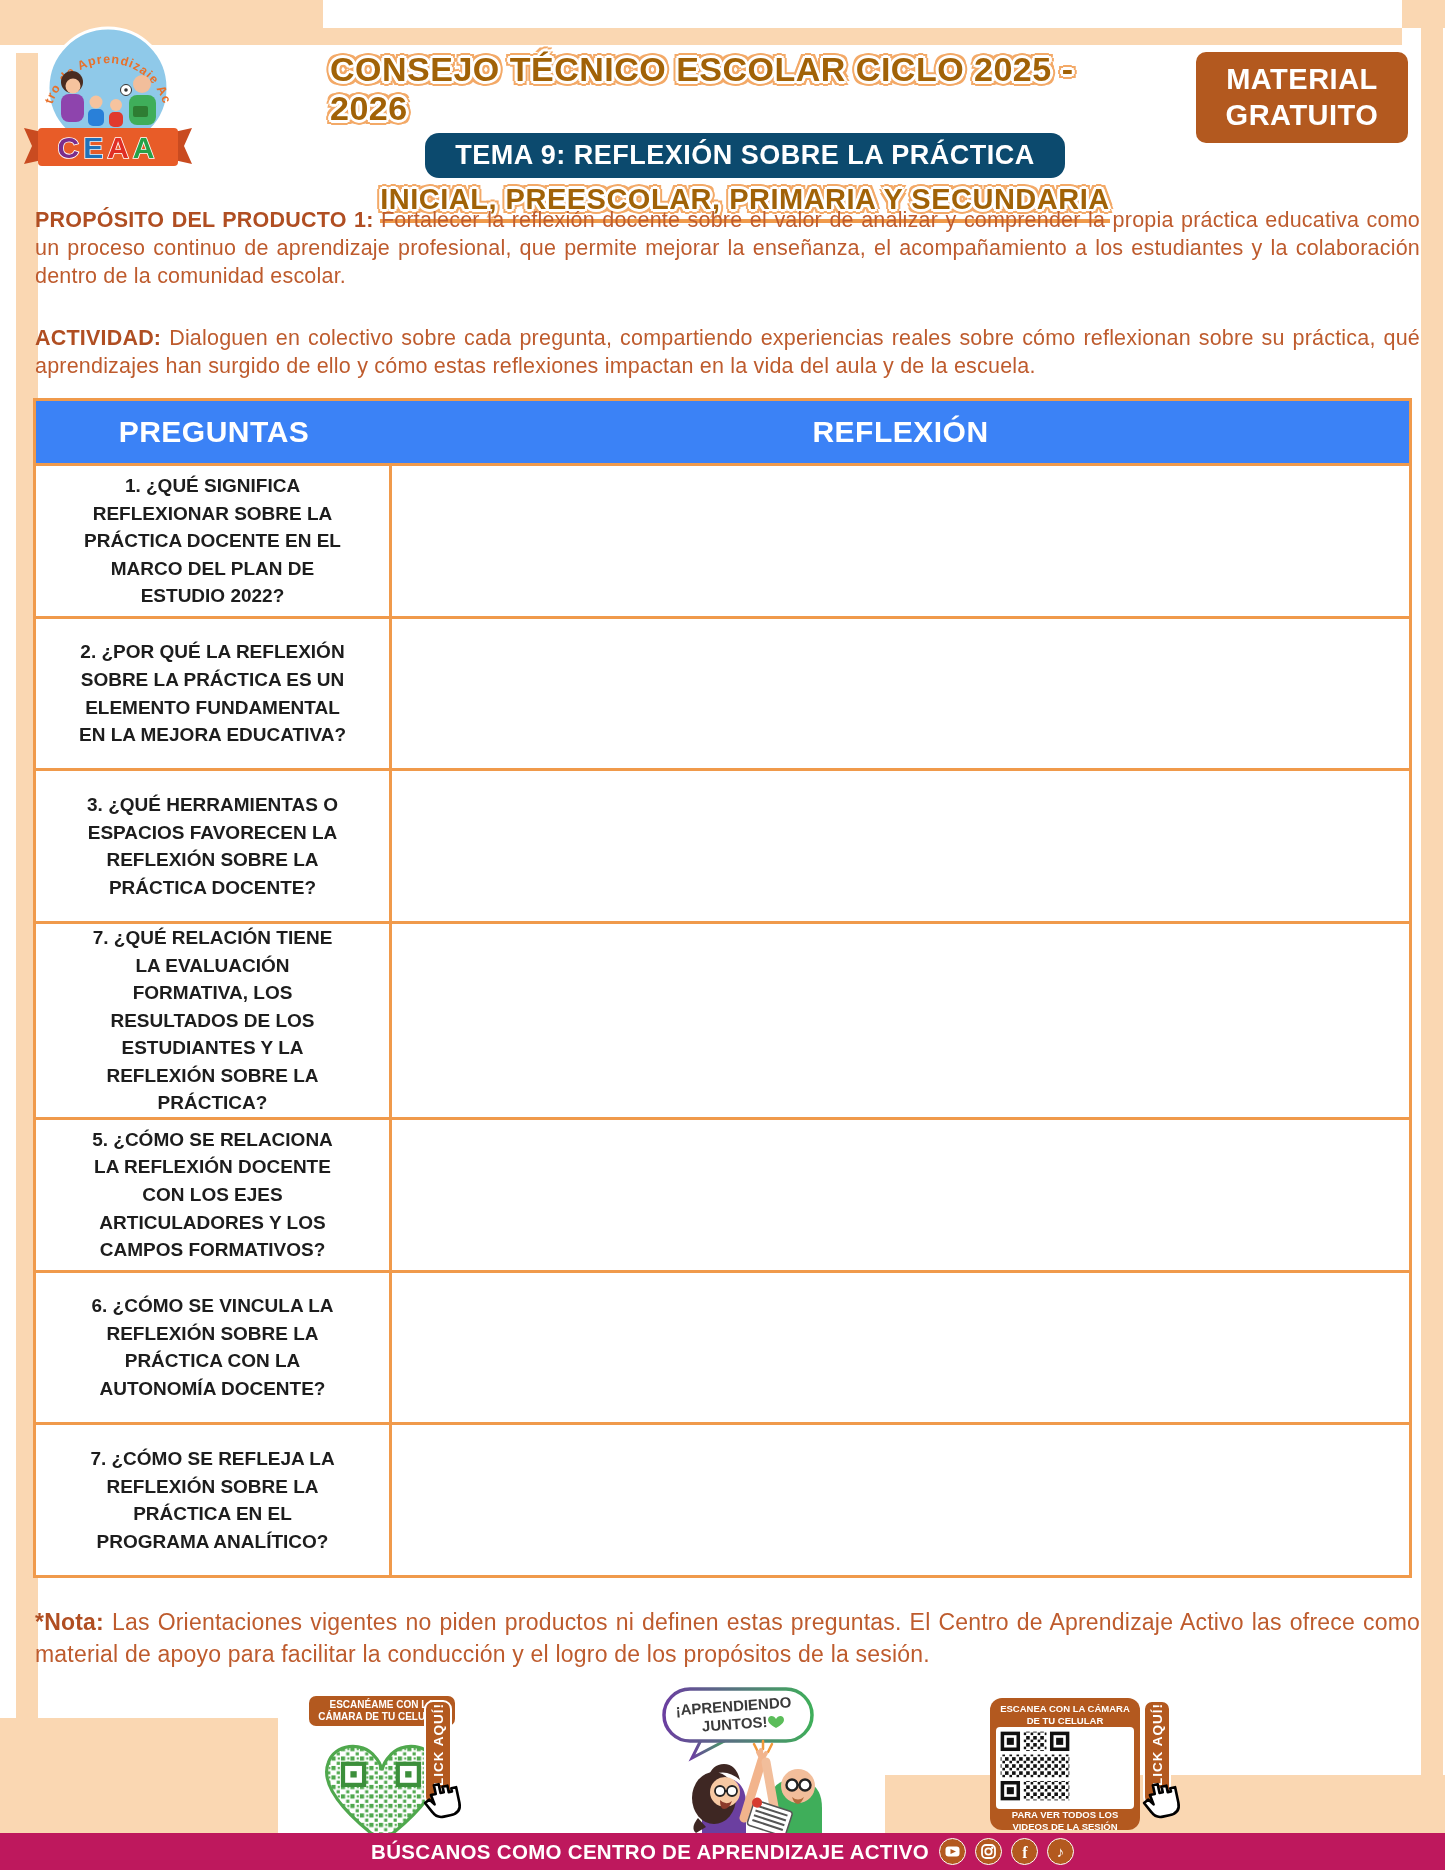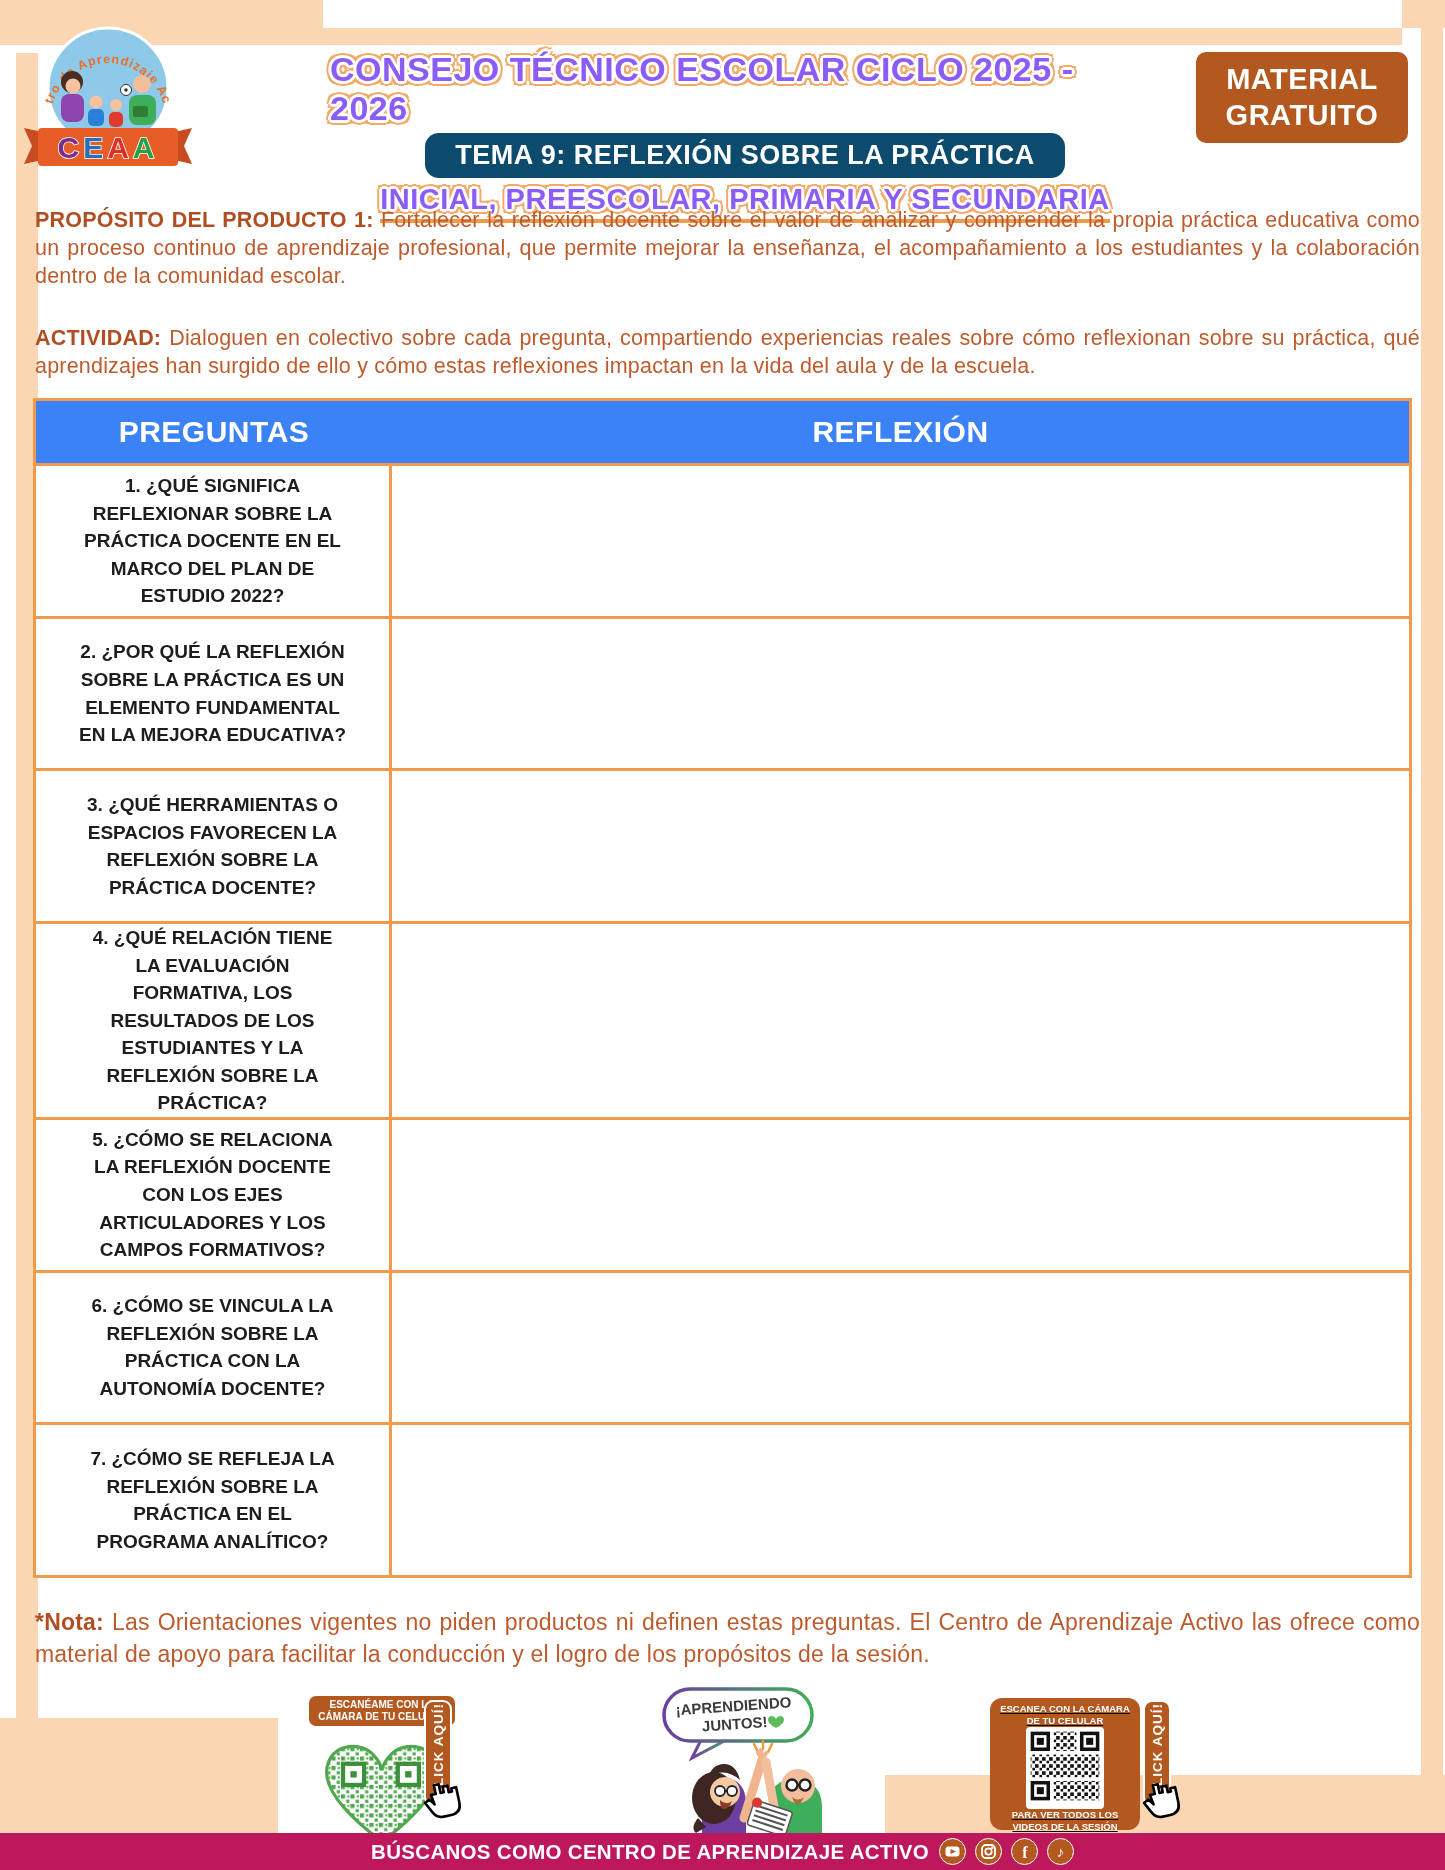--- a/index.html
+++ b/index.html
@@ -13,21 +13,21 @@
   .pf-topright  { left:1402px;top:0;   width:43px;   height:28px; }
   .pf-left      { left:16px; top:53px; width:22px;   height:1665px; }
   .pf-right     { left:1421px;top:28px;width:22px;   height:1747px; }
   .pf-botleft   { left:0;    top:1718px; width:278px; height:115px; }
   .pf-botright  { left:885px;top:1775px; width:560px; height:58px; }
 
   
   .logo { position:absolute; left:20px; top:24px; }
   .header-center { position:absolute; left:330px; top:50px; width:830px;
     display:flex; flex-direction:column; align-items:center; gap:5px; }
-  .sticker { color:#8b5cf6; font-weight:800; letter-spacing:.5px;
+  .sticker { color:#a16207; font-weight:800; letter-spacing:.5px;
     text-shadow:
       3px 0 0 #fff,-3px 0 0 #fff,0 3px 0 #fff,0 -3px 0 #fff,
       2px 2px 0 #fff,-2px 2px 0 #fff,2px -2px 0 #fff,-2px -2px 0 #fff,
       5px 0 0 #F3A967,-5px 0 0 #F3A967,0 5px 0 #F3A967,0 -5px 0 #F3A967,
       4px 4px 0 #F3A967,-4px 4px 0 #F3A967,4px -4px 0 #F3A967,-4px -4px 0 #F3A967; }
   .main-title { font-size:34px; }
   .topic-box { background:#0c4a6e; color:#fff; font-weight:800; font-size:27px;
     padding:7px 30px; border-radius:14px; letter-spacing:.5px; }
   .levels { font-size:29px; border-bottom:4px solid #F09A4B; padding-bottom:3px; }
   .material-box { position:absolute; left:1196px; top:52px; width:212px;
@@ -56,21 +56,21 @@
   .note { top:1590px; font-size:23px; line-height:32px; }
 
   
   .mini-label { background:#B3591F; color:#fff; font-weight:800; text-align:center;
     border-radius:7px; padding:3px 6px; line-height:1.2; }
   .store-qr { position:absolute; left:296px; top:1696px; width:172px;
     display:flex; flex-direction:column; align-items:center; gap:2px; }
   .store-qr .mini-label { font-size:10px; width:146px; }
   .videos-qr { position:absolute; left:990px; top:1698px; width:150px; height:132px;
     background:#B3591F; border-radius:12px; padding:5px 6px;
-    display:flex; flex-direction:column; align-items:center; justify-content:space-between;text-decoration:underline; }
+    display:flex; flex-direction:column; justify-content:space-between; }
   .videos-qr .vlabel { color:#fff; font-weight:800; font-size:9.5px; text-align:center; line-height:1.25; }
   .qr-white { background:#fff; border-radius:4px; padding:2px; }
   .click-bar { position:absolute; width:28px; height:106px; background:#B3591F;
     border:2px solid #fff; border-radius:9px; display:flex; align-items:center; justify-content:center; }
   .click-bar span { writing-mode:vertical-rl; transform:rotate(180deg); color:#fff;
     font-weight:800; font-size:13.5px; letter-spacing:1px; white-space:nowrap; }
   .click-left  { left:424px; top:1700px; }
   .click-right { left:1143px; top:1700px; }
   .hand { position:absolute; }
   .hand-left  { left:418px; top:1780px; }
@@ -144,21 +144,21 @@
   <div class="qtable">
     <div class="th">PREGUNTAS</div>
     <div class="th">REFLEXIÓN</div>
 
     <div class="qcell">1. ¿QUÉ SIGNIFICA REFLEXIONAR SOBRE LA PRÁCTICA DOCENTE EN EL MARCO DEL PLAN DE ESTUDIO 2022?</div>
     <div class="rcell"></div>
     <div class="qcell">2. ¿POR QUÉ LA REFLEXIÓN SOBRE LA PRÁCTICA ES UN ELEMENTO FUNDAMENTAL EN LA MEJORA EDUCATIVA?</div>
     <div class="rcell"></div>
     <div class="qcell">3. ¿QUÉ HERRAMIENTAS O ESPACIOS FAVORECEN LA REFLEXIÓN SOBRE LA PRÁCTICA DOCENTE?</div>
     <div class="rcell"></div>
-    <div class="qcell">4. ¿QUÉ RELACIÓN TIENE LA EVALUACIÓN FORMATIVA, LOS RESULTADOS DE LOS ESTUDIANTES Y LA REFLEXIÓN SOBRE LA PRÁCTICA?</div>
+    <div class="qcell">7. ¿QUÉ RELACIÓN TIENE LA EVALUACIÓN FORMATIVA, LOS RESULTADOS DE LOS ESTUDIANTES Y LA REFLEXIÓN SOBRE LA PRÁCTICA?</div>
     <div class="rcell"></div>
     <div class="qcell">5. ¿CÓMO SE RELACIONA LA REFLEXIÓN DOCENTE CON LOS EJES ARTICULADORES Y LOS CAMPOS FORMATIVOS?</div>
     <div class="rcell"></div>
     <div class="qcell">6. ¿CÓMO SE VINCULA LA REFLEXIÓN SOBRE LA PRÁCTICA CON LA AUTONOMÍA DOCENTE?</div>
     <div class="rcell"></div>
     <div class="qcell">7. ¿CÓMO SE REFLEJA LA REFLEXIÓN SOBRE LA PRÁCTICA EN EL PROGRAMA ANALÍTICO?</div>
     <div class="rcell"></div>
   </div>
 
   <p class="para note"><b>*Nota:</b><span> Las Orientaciones vigentes no piden productos ni definen estas preguntas. El Centro de Aprendizaje Activo las ofrece como material de apoyo para facilitar la conducción y el logro de los propósitos de la sesión.</span></p>

